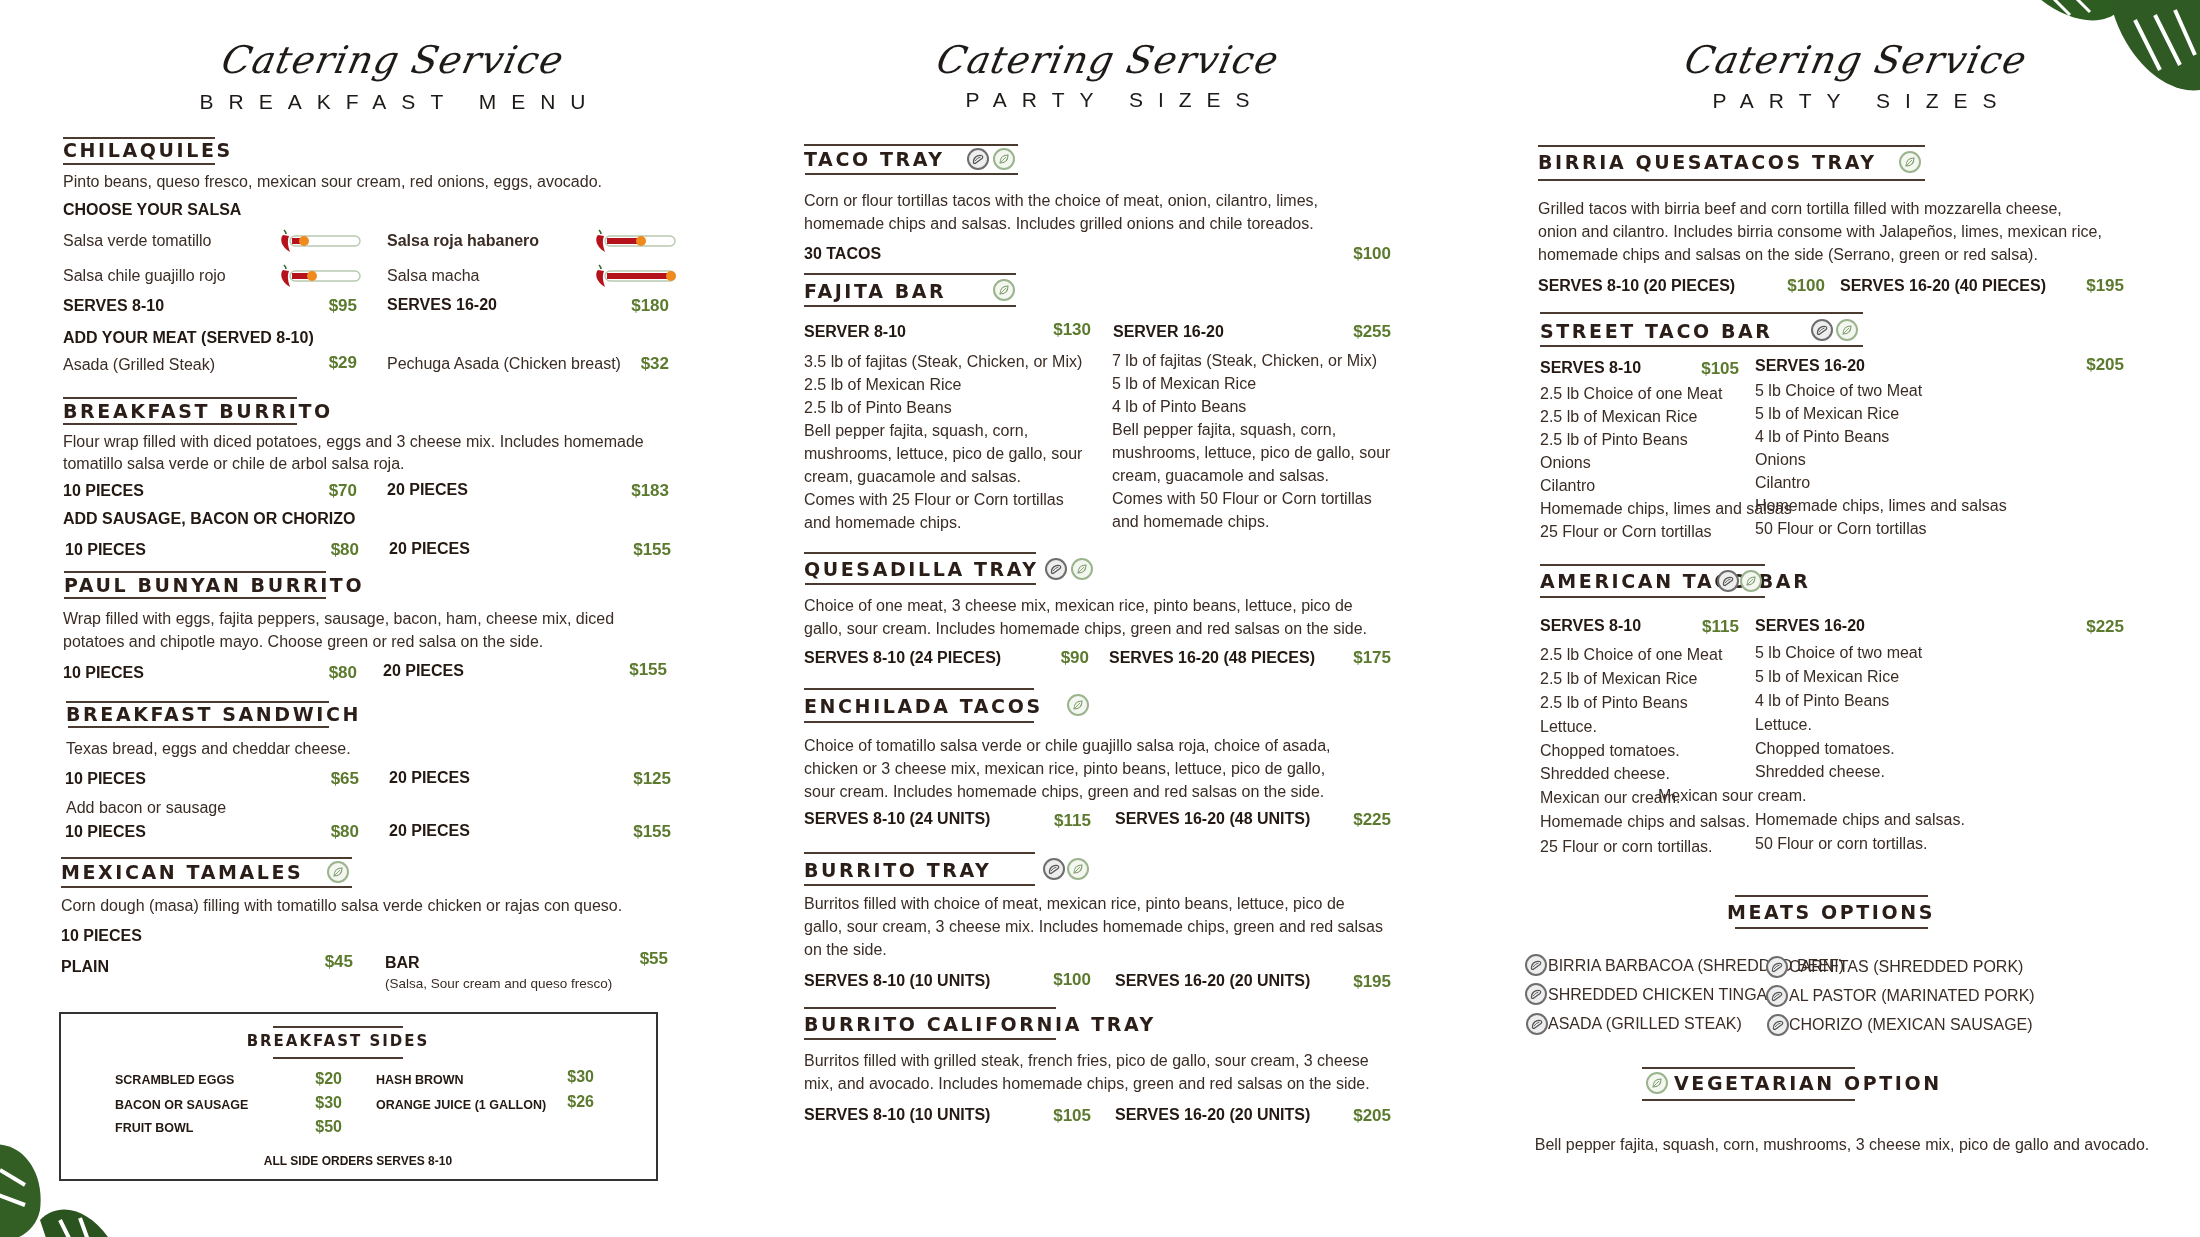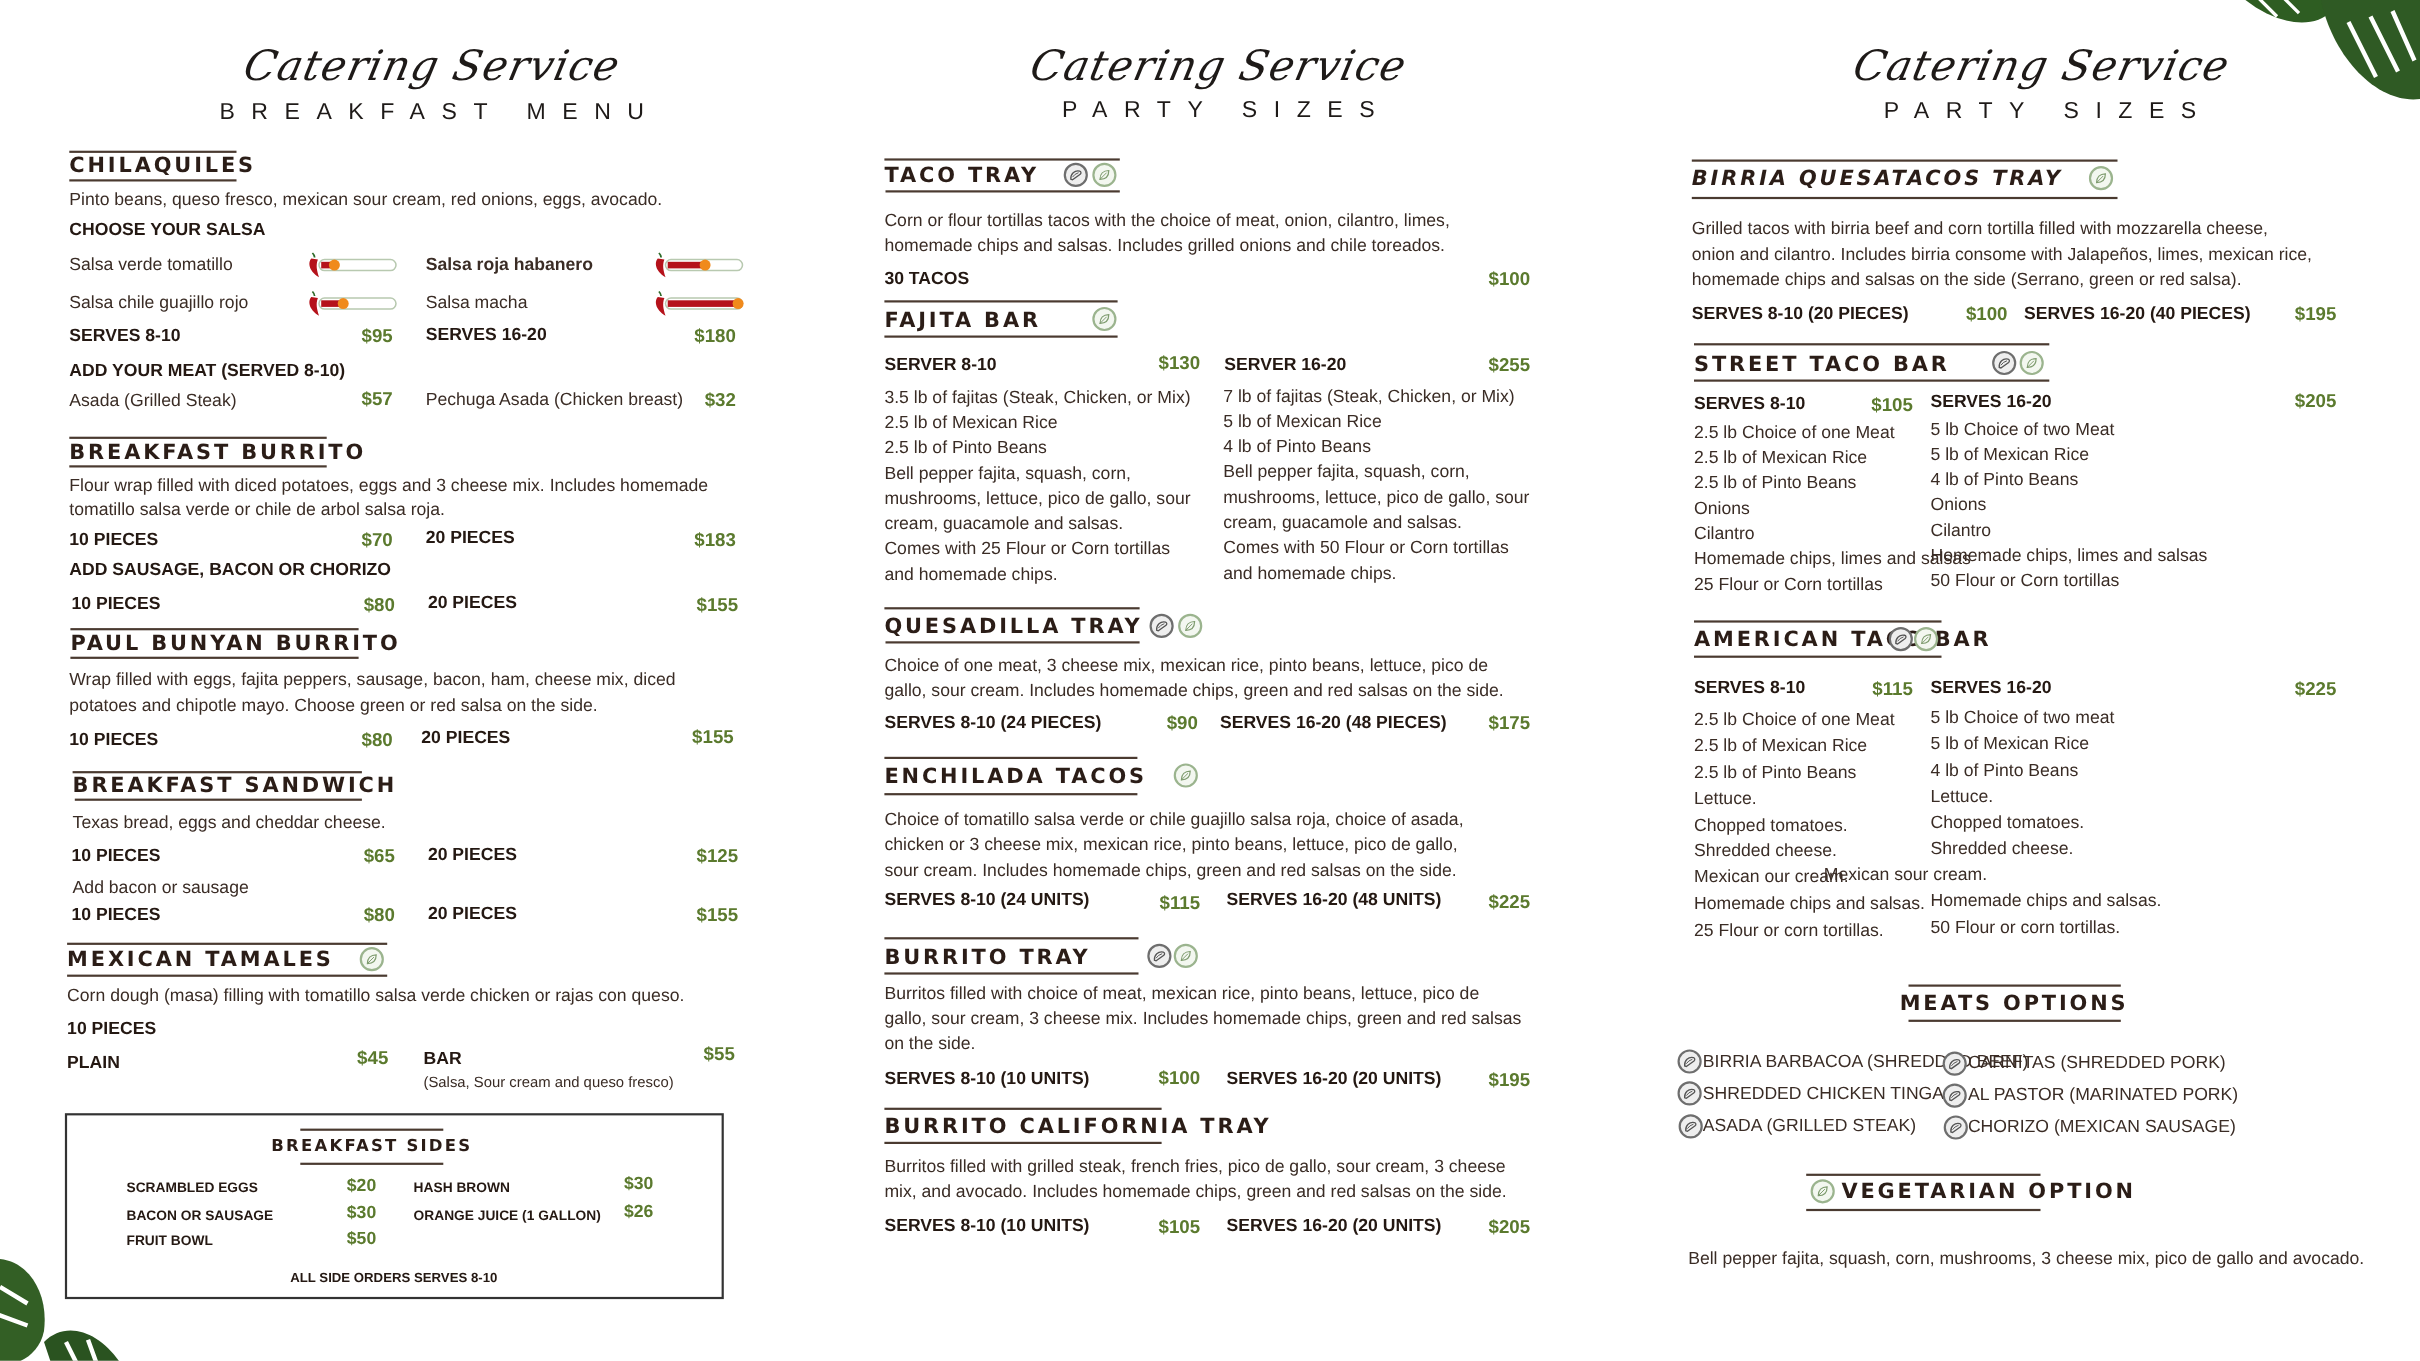--- a/index.html
+++ b/index.html
@@ -97,21 +97,21 @@
       <circle cx="78" cy="13" r="5" fill="#f08a1c"></circle>
     </svg>
 
   <div class="abs lbl" style="left:63px; top:297px;">SERVES 8-10</div>
   <div class="abs price right" style="left:357px; top:296px;">$95</div>
   <div class="abs lbl" style="left:387px; top:296px;">SERVES 16-20</div>
   <div class="abs price right" style="left:669px; top:296px;">$180</div>
 
   <div class="abs lbl" style="left:63px; top:329px;">ADD YOUR MEAT (SERVED 8-10)</div>
   <div class="abs desc" style="left:63px; top:356px;">Asada (Grilled Steak)</div>
-  <div class="abs price right" style="left:357px; top:353px;">$57</div>
+  <div class="abs price right" style="left:357px; top:353px;">$29</div>
   <div class="abs desc" style="left:387px; top:355px;">Pechuga Asada (Chicken breast)</div>
   <div class="abs price right" style="left:669px; top:354px;">$32</div>
 
   <div class="rule" style="left:63px; top:397px; width:234px;"></div>
   <div class="abs heading" style="left:63px; top:400px;">BREAKFAST BURRITO</div>
   <div class="rule" style="left:63px; top:423px; width:234px;"></div>
   <div class="abs desc" style="left:63px; top:433px;">Flour wrap filled with diced potatoes, eggs and 3 cheese mix. Includes homemade</div>
   <div class="abs desc" style="left:63px; top:455px;">tomatillo salsa verde or chile de arbol salsa roja.</div>
   <div class="abs lbl" style="left:63px; top:482px;">10 PIECES</div>
   <div class="abs price right" style="left:357px; top:481px;">$70</div>
@@ -298,21 +298,21 @@
   <div class="abs price right" style="left:1091px; top:1106px;">$105</div>
   <div class="abs lbl" style="left:1115px; top:1106px;">SERVES 16-20 (20 UNITS)</div>
   <div class="abs price right" style="left:1391px; top:1106px;">$205</div>
 </div>
 
 <div>
   <div class="abs script" style="left:1856px; top:38px;">Catering Service</div>
   <div class="abs spaced" style="left:1862px; top:89px;">PARTY SIZES</div>
 
   <div class="rule" style="left:1538px; top:145px; width:387px;"></div>
-  <div class="abs heading" style="left:1538px; top:151px;font-style:italic;">BIRRIA QUESATACOS TRAY</div>
+  <div class="abs heading" style="left:1538px; top:151px;">BIRRIA QUESATACOS TRAY</div>
   <span class="icon veg" style="left:1899px; top:151px;">
       <svg viewBox="0 0 12 12">
         <use href="#leafi"></use>
       </svg>
     </span>
   <div class="rule" style="left:1538px; top:179px; width:387px;"></div>
   <div class="abs desc" style="left:1538px; top:200px;">Grilled tacos with birria beef and corn tortilla filled with mozzarella cheese,</div>
   <div class="abs desc" style="left:1538px; top:223px;">onion and cilantro. Includes birria consome with Jalapeños, limes, mexican rice,</div>
   <div class="abs desc" style="left:1538px; top:246px;">homemade chips and salsas on the side (Serrano, green or red salsa).</div>
   <div class="abs lbl" style="left:1538px; top:277px;">SERVES 8-10 (20 PIECES)</div>

